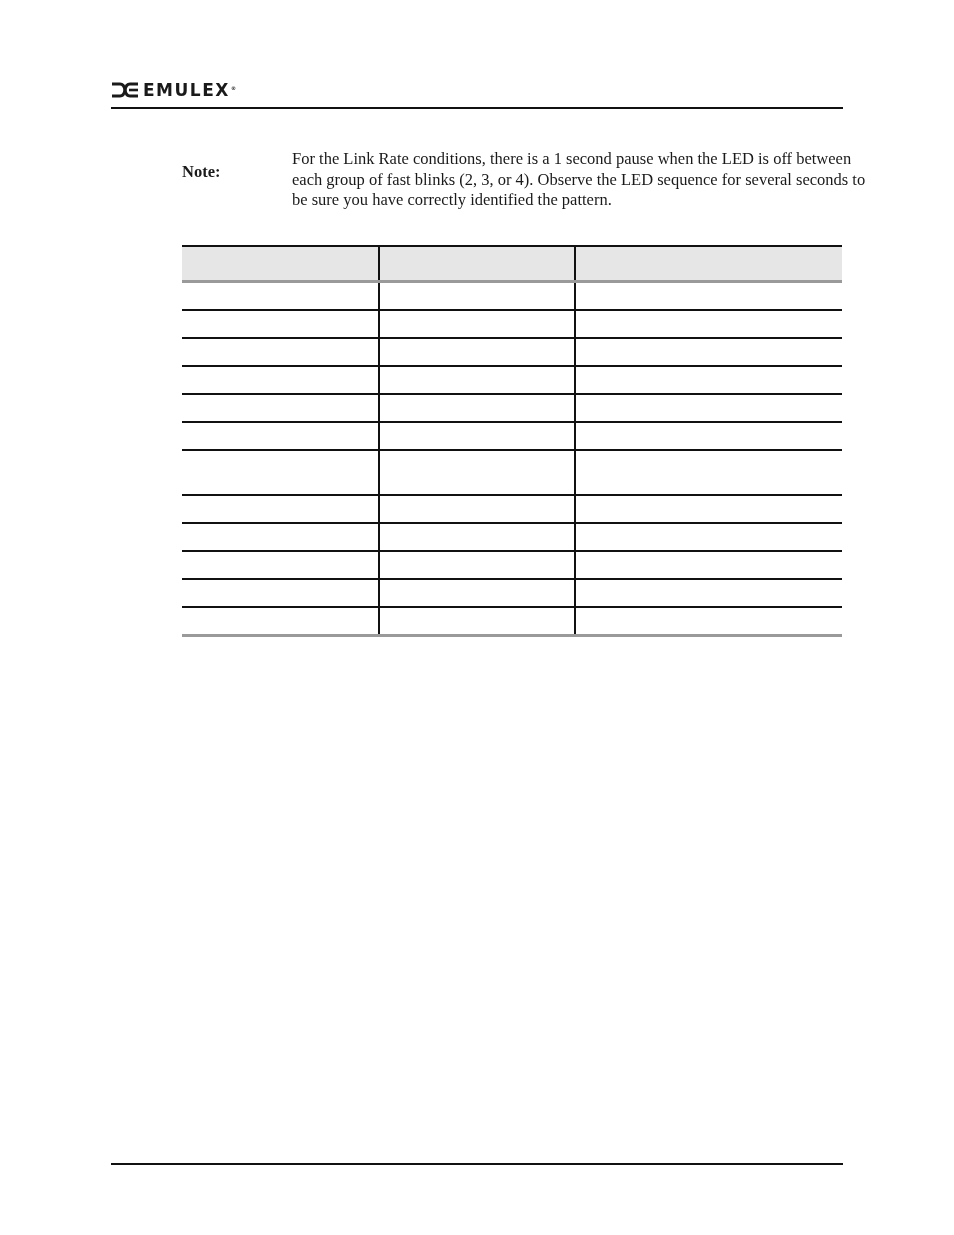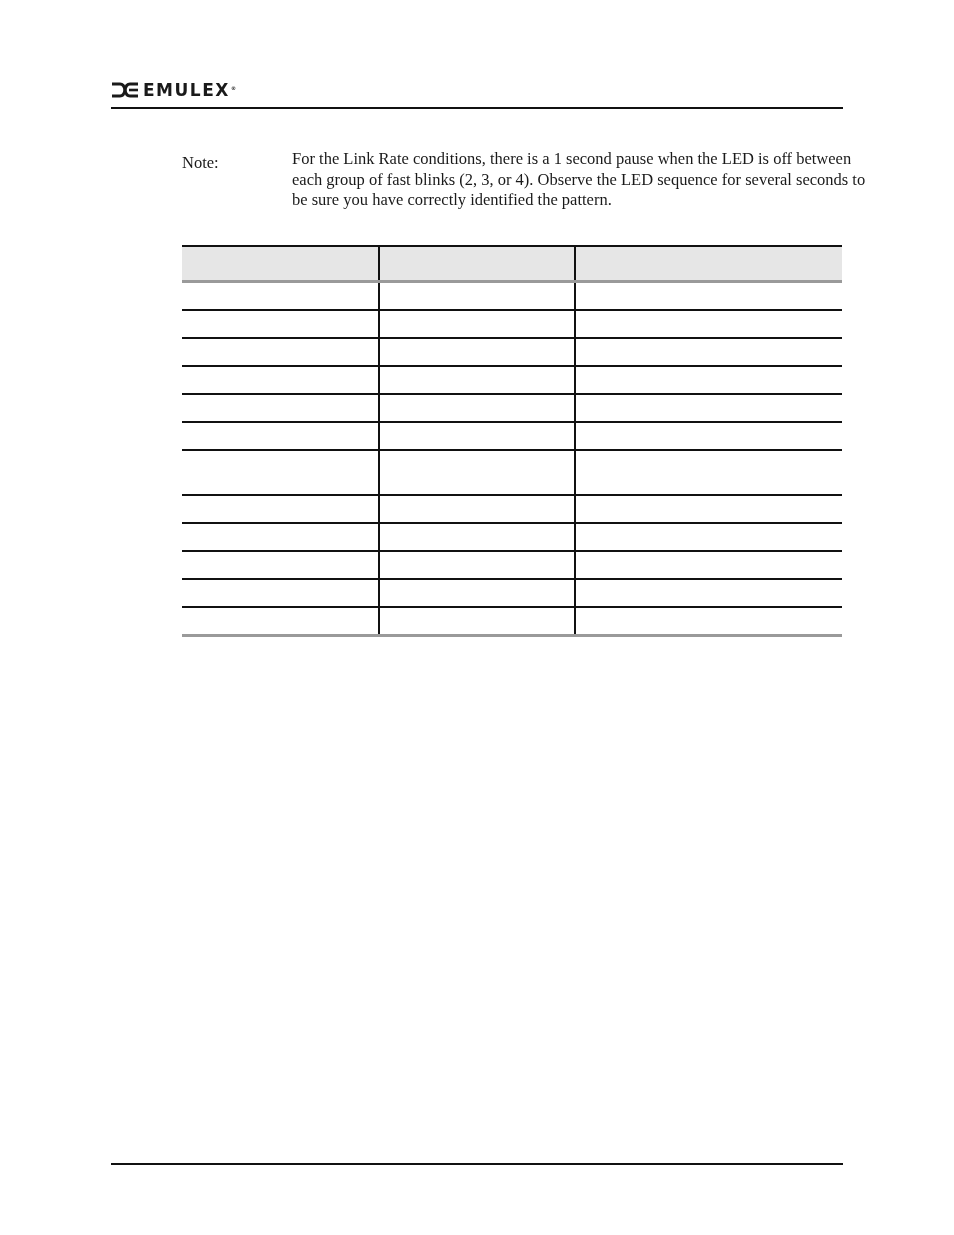--- a/index.html
+++ b/index.html
@@ -8,21 +8,21 @@
 
     .header { position: absolute; left: 111px; top: 80px; width: 732px; height: 30px; }
     .logo { position: absolute; left: 0; top: 0; height: 20px; display: flex; align-items: center; }
     .logo-mark { width: 28px; height: 16px; display: inline-block; }
     .logo-text { font-family: "DejaVu Sans", "Liberation Sans", sans-serif; font-weight: bold;
                  font-size: 17px; letter-spacing: 1.5px; color: #1a1a1a; margin-left: 4px; line-height: 20px; }
     .logo-tm { font-size: 5px; vertical-align: top; margin-left: 1px; position: relative; top: -2px; }
     .header-rule { position: absolute; left: 111px; top: 107px; width: 732px; height: 2px; background: #111; }
 
     .note { position: absolute; left: 182px; top: 149px; width: 640px; font-size: 16.5px; line-height: 20.5px; }
-    .note-label { position: absolute; left: 0; top: 4px; font-weight: normal; }
+    .note-label { position: absolute; left: 0; top: 13px; font-weight: bold; }
     .note-body { position: absolute; left: 64px; top: 0; width: 590px; margin-left: 46px; }
 
     .table-wrap { position: absolute; left: 182px; top: 245px; width: 660px; }
     table { border-collapse: collapse; width: 660px; table-layout: fixed; }
     col.c1 { width: 197px; } col.c2 { width: 196px; } col.c3 { width: 267px; }
     thead th { background: #e6e6e6; height: 33px; border-top: 2px solid #111; border-bottom: 3px solid #9a9a9a;
                padding: 0; font-weight: normal; }
     thead th + th { border-left: 2px solid #111; }
     tbody td { height: 26px; padding: 0; border-bottom: 2px solid #111; }
     tbody td + td { border-left: 2px solid #111; }

